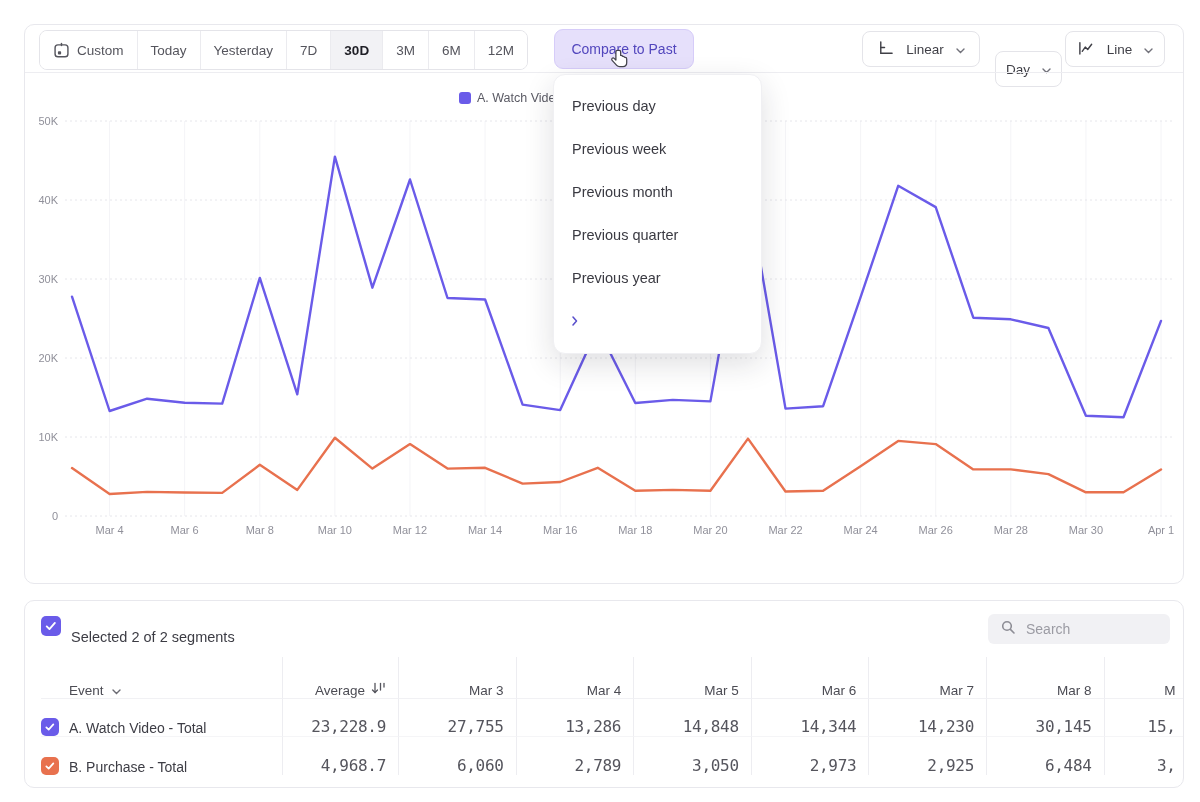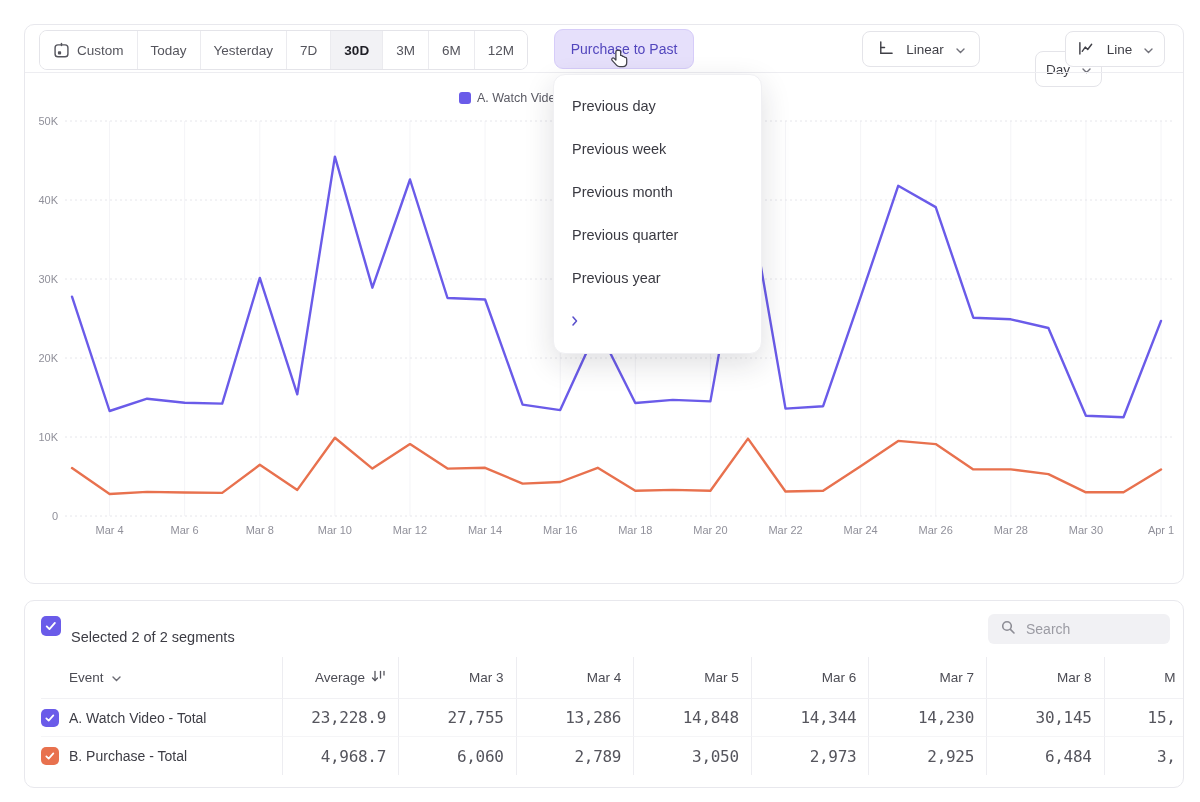--- a/index.html
+++ b/index.html
@@ -10,21 +10,21 @@
 
   
   .presets{position:absolute;left:14px;top:5px;height:38px;display:flex;align-items:stretch;border:1px solid #e4e4e9;border-radius:8px;overflow:hidden;background:#fff;}
   .seg{display:flex;align-items:center;gap:7px;padding:0 13px;font-size:13.5px;color:#55555d;border-right:1px solid #ebebef;cursor:pointer;white-space:nowrap;background:#fff;}
   .seg:last-child{border-right:none;}
   .seg.sel{background:#f2f2f5;color:#1f1f26;font-weight:bold;}
   .toolbar-sep{position:absolute;left:0;right:0;top:47px;border-top:1px solid #ededf1;}
   .compare-btn{position:absolute;left:529px;top:4px;width:138px;height:38px;background:#e6e0fb;border:1px solid #d6ccf9;border-radius:9px;color:#5246bd;font-size:14px;font-weight:500;display:flex;align-items:center;justify-content:center;cursor:pointer;}
   .ctrl-btn{position:absolute;top:6px;height:34px;border:1px solid #e4e4e9;border-radius:8px;background:#fff;display:flex;align-items:center;justify-content:center;gap:12px;font-size:13.5px;color:#3f3f46;font-weight:500;cursor:pointer;}
   #btn-linear{left:837px;width:116px;}
-  #btn-day{left:1010px;width:65px;margin-top:20px;}
+  #btn-day{left:970px;width:65px;margin-top:20px;}
   #btn-line{left:1040px;width:98px;}
 
   
   .legend{position:absolute;left:434px;top:66px;display:flex;gap:18px;align-items:center;z-index:2;}
   .legend-item{display:flex;align-items:center;gap:6px;font-size:12.5px;color:#5a5a64;cursor:pointer;white-space:nowrap;}
   .legend-swatch{width:12px;height:12px;border-radius:3px;flex:0 0 auto;}
 
   
   #line-chart{position:absolute;left:0;top:60px;z-index:1;}
   .hgrid{stroke:#e6e6eb;stroke-width:1;stroke-dasharray:2 3;}
@@ -37,21 +37,21 @@
   .menu-item.custom{color:#584ecb;display:flex;align-items:center;justify-content:space-between;}
   .cursor-hand{position:absolute;left:608px;top:48px;z-index:20;pointer-events:none;}
 
   
   .seg-check{position:absolute;left:16px;top:15px;width:20px;height:20px;border-radius:5px;display:flex;align-items:center;justify-content:center;cursor:pointer;}
   .seg-label{position:absolute;left:46px;top:18px;font-size:14.5px;color:#3c3c44;margin-top:10px;}
   .search-box{position:absolute;right:13px;top:13px;width:182px;height:30px;background:#f1f1f4;border-radius:6px;display:flex;align-items:center;gap:8px;padding:0 12px;box-sizing:border-box;margin-left:43px;}
   .search-box input{border:none;background:transparent;outline:none;font-size:14px;color:#3c3c44;width:130px;font-family:"Liberation Sans",sans-serif;}
   .search-box input::placeholder{color:#9b9ba3;}
   .tgrid{position:absolute;left:16px;top:56px;display:grid;grid-template-columns:24px 217px 116px repeat(6,117.6px) 84px;grid-auto-rows:auto;}
-  .cell{display:flex;align-items:center;box-sizing:border-box;}
+  .cell{display:flex;align-items:flex-end;box-sizing:border-box;}
   .cell.hdr{height:42px;font-size:13.5px;color:#4c4c54;font-weight:500;border-bottom:1px solid #f1f1f4;}
   .cell.rowc{height:38px;}
   .cell.num{justify-content:flex-end;padding-right:12px;}
   .cell.val{font-family:"DejaVu Sans Mono",monospace;font-size:16px;color:#55555d;letter-spacing:-0.3px;}
   .cell.bl{border-left:1px solid #ededf1;}
   .cell.bb{border-bottom:1px solid #f5f5f7;}
   .cell.evt{padding-left:4px;gap:8px;}
   .row-check{width:18px;height:18px;border-radius:5px;display:flex;align-items:center;justify-content:center;cursor:pointer;}
   .cell.lbl{font-size:14px;color:#3d3d45;padding-left:4px;}
 </style>
@@ -88,21 +88,21 @@
       </div>
       <div class="seg">
         <span>6M</span>
       </div>
       <div class="seg">
         <span>12M</span>
       </div>
     </div>
 
   <div class="compare-btn">
-    <span>Purchase to Past</span>
+    <span>Compare to Past</span>
   </div>
 
   <div class="ctrl-btn" id="btn-linear">
     <span>
       <svg width="17" height="17" viewBox="0 0 18 18" fill="none" stroke="#3f3f46" stroke-width="1.5" stroke-linecap="round">
           <path d="M4 3v12h12"></path>
           <path d="M4 9h4"></path>
         </svg>
     </span>
     <span>Linear</span>

